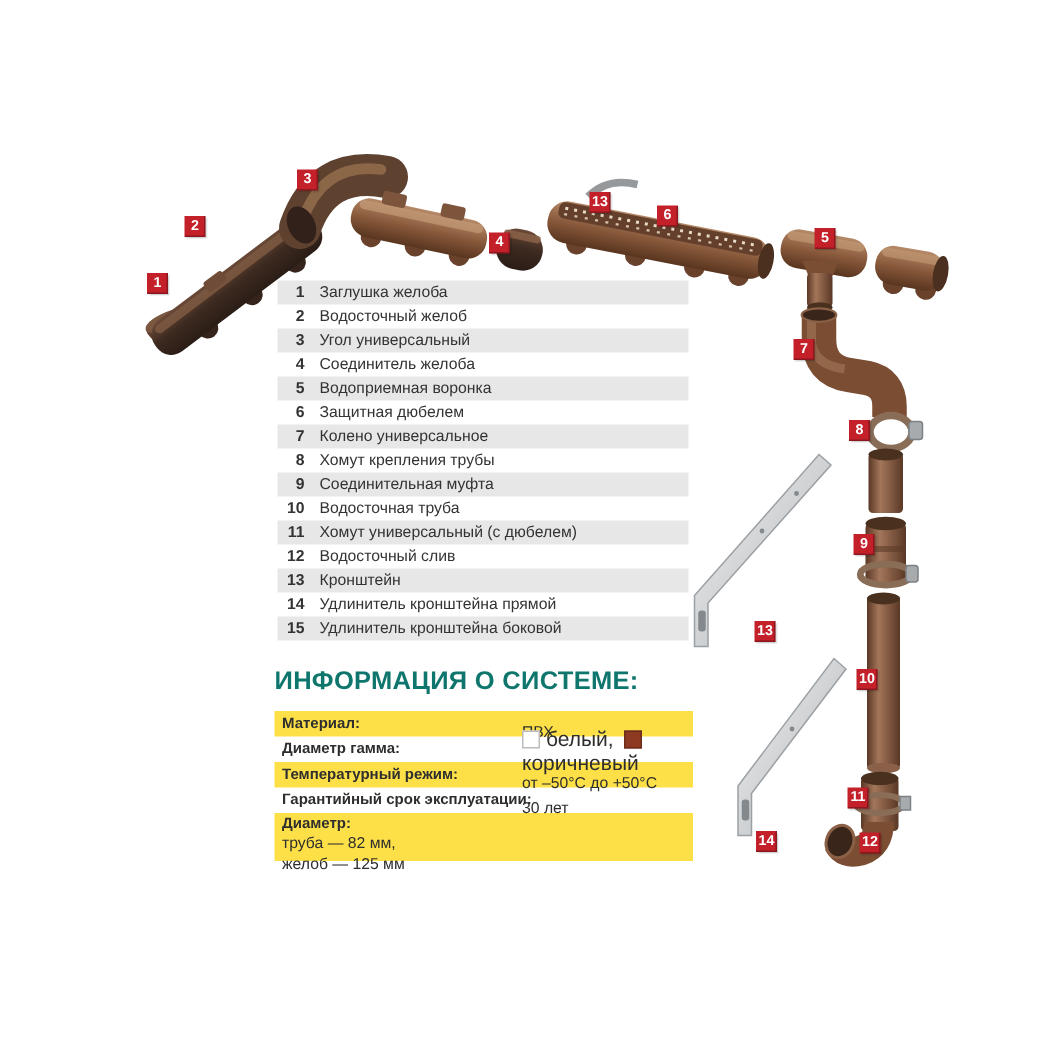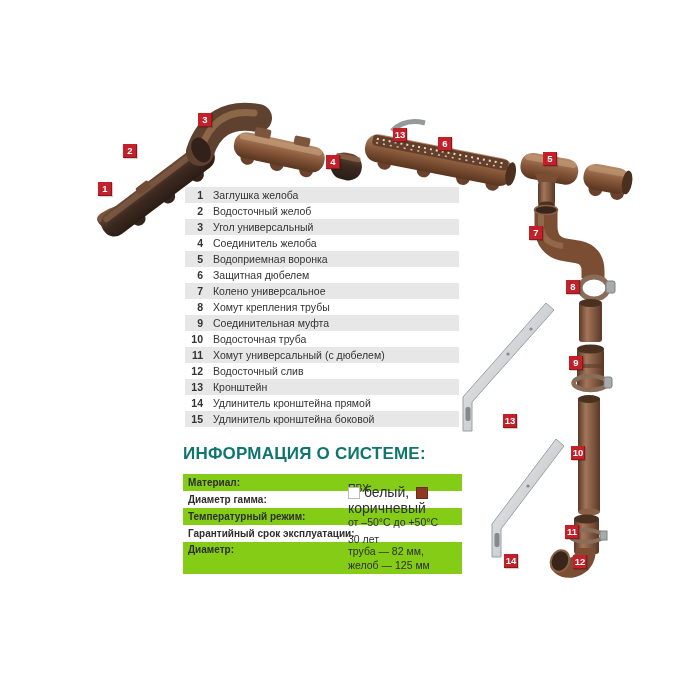--- a/index.html
+++ b/index.html
@@ -23,23 +23,23 @@
   .plist-num  { width:18px; text-align:right; font-weight:bold; font-size:10.5px; flex-shrink:0; }
   .plist-name { margin-left:10px; font-size:10.5px; white-space:nowrap; }
 
   
   .info-title {
     position:absolute; left:183px; top:444px; z-index:4;
     font-size:17px; font-weight:bold; color:#0f766e; letter-spacing:.2px; white-space:nowrap;
   }
   .info-table { position:absolute; left:183px; top:474px; width:279px; z-index:4; }
   .info-row { display:flex; box-sizing:border-box; padding-left:5px; color:#2e2e2e; }
-  .info-row.odd { background:#84cc16; }
+  .info-row.odd { background:#fde047; }
   .info-row.single { height:17px; align-items:center; }
-  .info-row.double { height:32px; padding-top:2px; }
+  .info-row.double { height:32px; padding-top:2px;flex-direction:column; }
   .info-label { width:160px; flex-shrink:0; font-weight:bold; font-size:10px; white-space:nowrap; }
   .info-value { font-size:10.5px; }
   .info-value .vline { line-height:14px; white-space:nowrap; }
   .info-row.single .info-value .vline { line-height:17px;margin-top:11px; }
   .swatch {
     display:inline-block; width:12px; height:12px; vertical-align:-2px; margin-right:4px;
     border:1px solid #bcbcbc; box-sizing:border-box;
   }
   .swatch.dark { border-color:#6e2d1a; }
   .swatch-label { margin-right:7px; font-size:14px; }

